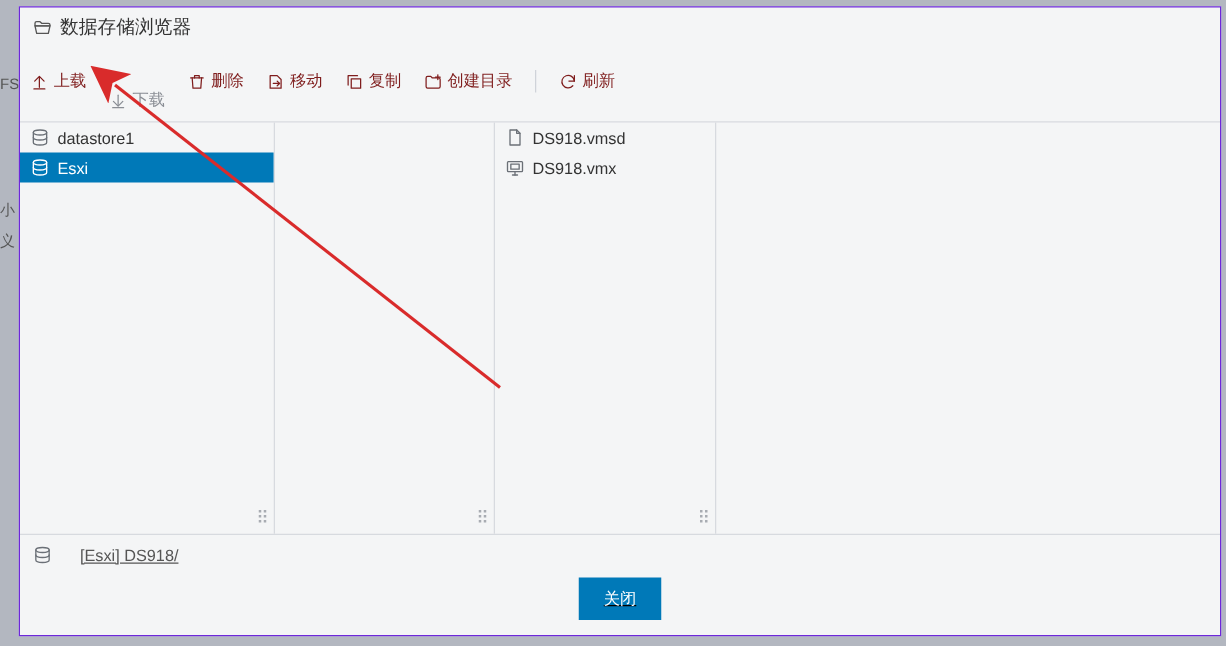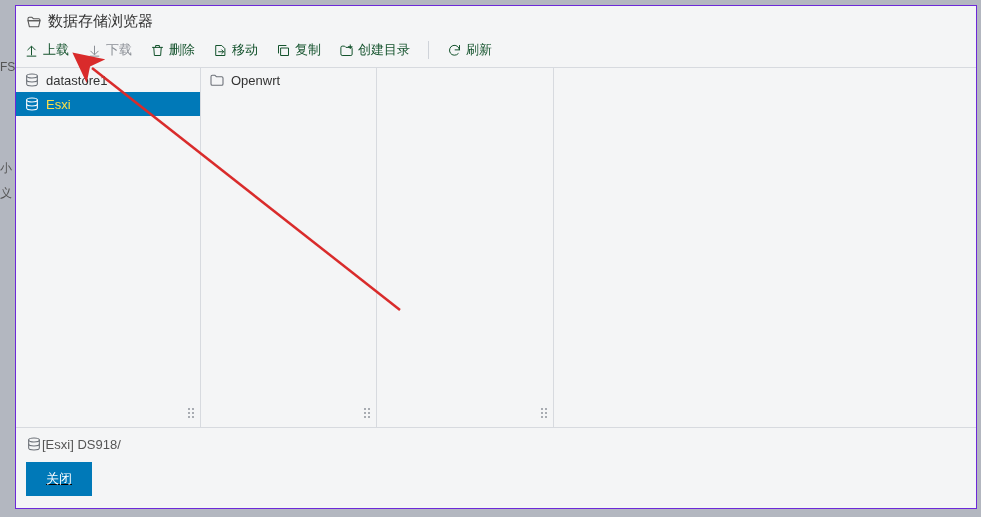--- a/index.html
+++ b/index.html
@@ -2,41 +2,41 @@
 <html><head>
 <meta charset="utf-8">
 <style>
   * { box-sizing: border-box; margin: 0; padding: 0; font-family: "Segoe UI", Arial, sans-serif; }
   body { background: #b3b7c0; width: 981px; height: 517px; overflow: hidden; position: relative; }
   .bg-fragment { position: absolute; color: #555; font-size: 12px; text-align: center; }
   .dialog { position: absolute; left: 15px; top: 5px; right: 4px; bottom: 8px; background: #f4f5f6; border: 1px solid #6d28d9; display: flex; flex-direction: column; }
   .titlebar { display: flex; align-items: center; padding: 6px 10px; color: #333; font-size: 15px; }
   .titlebar .ic { width: 16px; height: 16px; margin-right: 6px; color: #555; }
   .toolbar { display: flex; align-items: center; padding: 4px 8px 8px 8px; gap: 18px; font-size: 13px; border-bottom: 1px solid #d7dadf; }
-  .tbtn { display: inline-flex; align-items: center; gap: 4px; color: #14532d; cursor: pointer; }
-  .tbtn.disabled { color: #8a8e95; cursor: default; }
+  .tbtn { display: inline-flex; align-items: center; gap: 4px; color: #7f1d1d; cursor: pointer; }
+  .tbtn.disabled { color: #8a8e95; cursor: default; margin-top: 30px; }
   .tbtn .ic { width: 15px; height: 15px; }
   .sep { width: 1px; height: 18px; background: #cfd3d9; }
   .browser { flex: 1; display: flex; border-bottom: 1px solid #d7dadf; min-height: 0; }
   .col { border-right: 1px solid #d7dadf; display: flex; flex-direction: column; min-height: 0; position: relative; }
-  .col0 { width: 185px; }
+  .col0 { width: 204px; }
   .col1 { width: 176px; }
   .col2 { width: 177px; }
   .col:last-child { border-right: none; }
   .list { flex: 1; overflow: auto; font-size: 13px; color: #333; }
   .row { display: flex; align-items: center; padding: 4px 8px; gap: 6px; cursor: pointer; }
-  .row.selected { background: #0079b8; color: #fde047; }
+  .row.selected { background: #0079b8; color: #ffffff; }
   .row .ic { width: 16px; height: 16px; color: #6b7077; flex-shrink: 0; }
   .row.selected .ic { color: #fff; }
   .col-footer { height: 28px; display: flex; align-items: center; justify-content: flex-end; padding-right: 6px; color: #a8acb2; }
   .grip { display: grid; grid-template-columns: repeat(2,2px); grid-auto-rows: 2px; gap: 2px; }
   .grip span { background: #a8acb2; width: 2px; height: 2px; }
-  .statusbar { display: flex; align-items: center; padding: 8px 10px 2px 10px; font-size: 13px; color: #555; gap: 0; }
+  .statusbar { display: flex; align-items: center; padding: 8px 10px 2px 10px; font-size: 13px; color: #555; gap: 22px; text-decoration: underline; }
   .statusbar .ic { width: 16px; height: 16px; color: #6b7077; }
-  .footer { display: flex; justify-content: flex-start; padding: 8px 10px 12px 10px; text-decoration: underline; }
+  .footer { display: flex; justify-content: center; padding: 8px 10px 12px 10px; text-decoration: underline; }
   .btn-primary { background: #0079b8; color: #fff; border: 0; padding: 8px 20px; font-size: 13px; cursor: pointer; }
   .arrow-annot { position: absolute; pointer-events: none; z-index: 50; }
   svg.ic { stroke: currentColor; stroke-width: 1.6; fill: none; stroke-linecap: round; stroke-linejoin: round; }
 </style>
 </head>
 <body>
 
 <div class="bg-fragment" style="left:0;top:60px;">FS</div>
 <div class="bg-fragment" style="left:0;top:160px;">小</div>
 <div class="bg-fragment" style="left:0;top:185px;">义</div>
@@ -137,41 +137,51 @@
             <span></span>
             <span></span>
             <span></span>
             <span></span>
           </div>
       </div>
     </div>
 
     <div class="col col1">
       <div class="list">
-        <div class="row">
-          <svg class="ic" viewBox="0 0 24 24">
-              <path d="M3 7a2 2 0 0 1 2-2h4l2 2h8a2 2 0 0 1 2 2v9a2 2 0 0 1-2 2H5a2 2 0 0 1-2-2z"></path>
-            </svg>
-          <span>Openwrt</span>
-        </div>
       </div>
       <div class="col-footer">
         <div class="grip">
             <span></span>
             <span></span>
             <span></span>
             <span></span>
             <span></span>
             <span></span>
           </div>
       </div>
     </div>
 
     <div class="col col2">
       <div class="list">
+        <div class="row">
+          <svg class="ic" viewBox="0 0 24 24">
+              <path d="M6 3h8l4 4v14H6z"></path>
+              <path d="M14 3v4h4"></path>
+            </svg>
+          <span>DS918.vmsd</span>
+        </div>
+        <div class="row">
+          <svg class="ic" viewBox="0 0 24 24">
+              <rect x="3" y="5" width="18" height="12" rx="1"></rect>
+              <rect x="7" y="8" width="10" height="6"></rect>
+              <path d="M9 21h6"></path>
+              <path d="M12 17v4"></path>
+            </svg>
+          <span>DS918.vmx</span>
+        </div>
       </div>
       <div class="col-footer">
         <div class="grip">
             <span></span>
             <span></span>
             <span></span>
             <span></span>
             <span></span>
             <span></span>
           </div>

